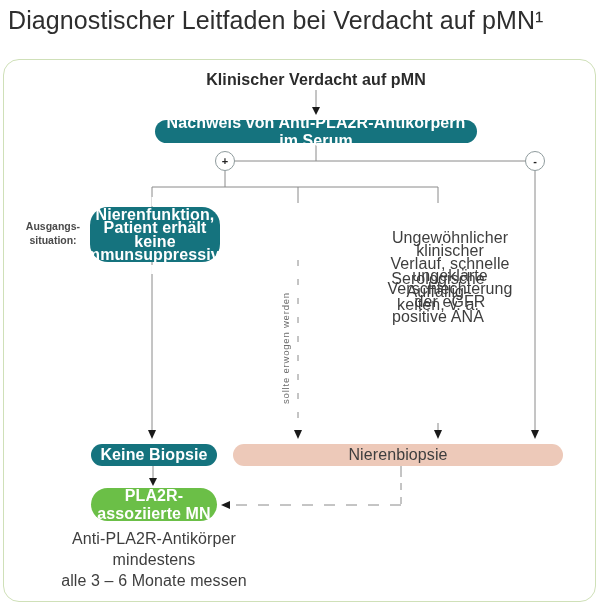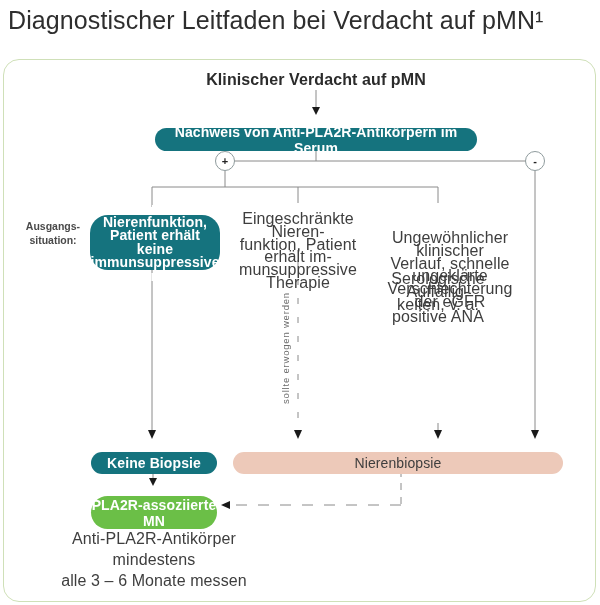--- a/index.html
+++ b/index.html
@@ -17,21 +17,21 @@
   }
   .connectors{position:absolute;left:0;top:0;width:600px;height:605px;}
   .txt{
     position:absolute;color:#3e3e3e;font-size:16px;line-height:12.8px;
     text-align:center;white-space:pre-line;letter-spacing:.1px;
   }
   .bold{font-weight:700;color:#2b2b2b;}
   .pill{
     position:absolute;display:flex;align-items:center;justify-content:center;
     text-align:center;white-space:pre-line;
-    font-size:14px;font-weight:700;color:#ffffff;letter-spacing:.1px;margin-top:8px;
+    font-size:16px;font-weight:700;color:#ffffff;letter-spacing:.1px;
   }
   .pill-teal{background:#15737e;}
   .pill-salmon{background:#edc9b9;color:#3e3e3e;font-weight:500;}
   .pill-green{background:#6bbf47;}
   .sign-circle{
     position:absolute;width:20px;height:20px;border-radius:50%;
     background:#ffffff;border:1px solid #8f9b9d;box-sizing:border-box;
     display:flex;align-items:center;justify-content:center;
     font-size:11px;font-weight:700;color:#222222;line-height:1;
   }
@@ -99,23 +99,20 @@
   <div class="sign-circle" style="left:215px;top:151px;">+</div>
   <div class="sign-circle" style="left:525px;top:151px;">-</div>
 
   <div class="side-label">Ausgangs-
 situation:</div>
 
   <div class="pill pill-teal" style="left:90px;top:207px;width:130px;height:55px;border-radius:18px;line-height:13.5px;">Normale Nierenfunktion,
 Patient erhält keine
 immunsuppressive Therapie</div>
 
-  <div class="txt" style="left:228px;top:213px;width:140px;">Eingeschränkte Nieren-
-funktion, Patient erhält im-
-munsuppressive Therapie</div>
 
   <div class="txt" style="left:380px;top:213px;width:140px;margin-top:19px;">Ungewöhnlicher klinischer
 Verlauf, schnelle ungeklärte
 Verschlechterung der eGFR</div>
   <div class="txt" style="left:368px;top:273px;width:140px;">Serologische Auffällig-
 keiten, v. a. positive ANA</div>
 
   <div class="rotated-label">sollte erwogen werden</div>
 
   <div class="pill pill-teal" style="left:91px;top:444px;width:126px;height:22px;border-radius:11px;">Keine Biopsie</div>

